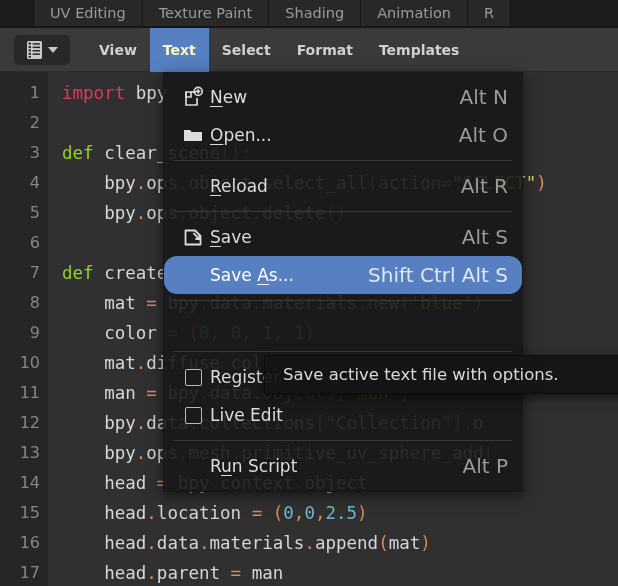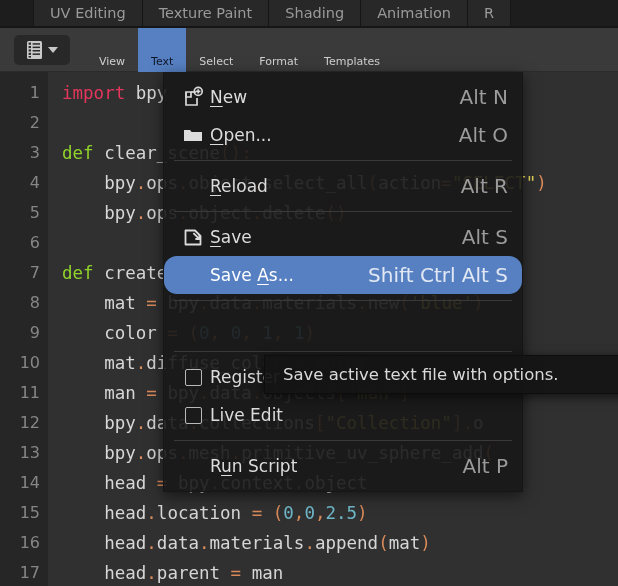--- a/index.html
+++ b/index.html
@@ -48,28 +48,29 @@
     border-radius: 5px;
     display: flex; align-items: center; justify-content: center;
     gap: 4px;
     cursor: pointer;
   }
   .editor-type-btn svg { display: block; }
   .chev { width: 0; height: 0; border-left: 5px solid transparent;
           border-right: 5px solid transparent; border-top: 6px solid #c8c8c8; }
   .menu-item {
     height: 44px; line-height: 44px;
-    padding: 12px 13px;
+    padding: 0 13px;
     color: #d0d0d0;
-    font-size: 11px;
+    font-size: 14px;
     white-space: nowrap;
     cursor: pointer;
+    font-weight: bold;
   }
   .menu-item.first { margin-left: 16px; }
-  .menu-item.active { background: #5680c2; color: #0f172a; }
+  .menu-item.active { background: #5680c2; color: #fef9c3; }
 
   
   .code-area {
     position: absolute; left: 0; top: 72px; width: 618px; height: 514px;
     background: #303030;
     overflow: hidden;
   }
   .gutter {
     position: absolute; left: 0; top: 0; width: 48px; height: 514px;
     background: #262626;

